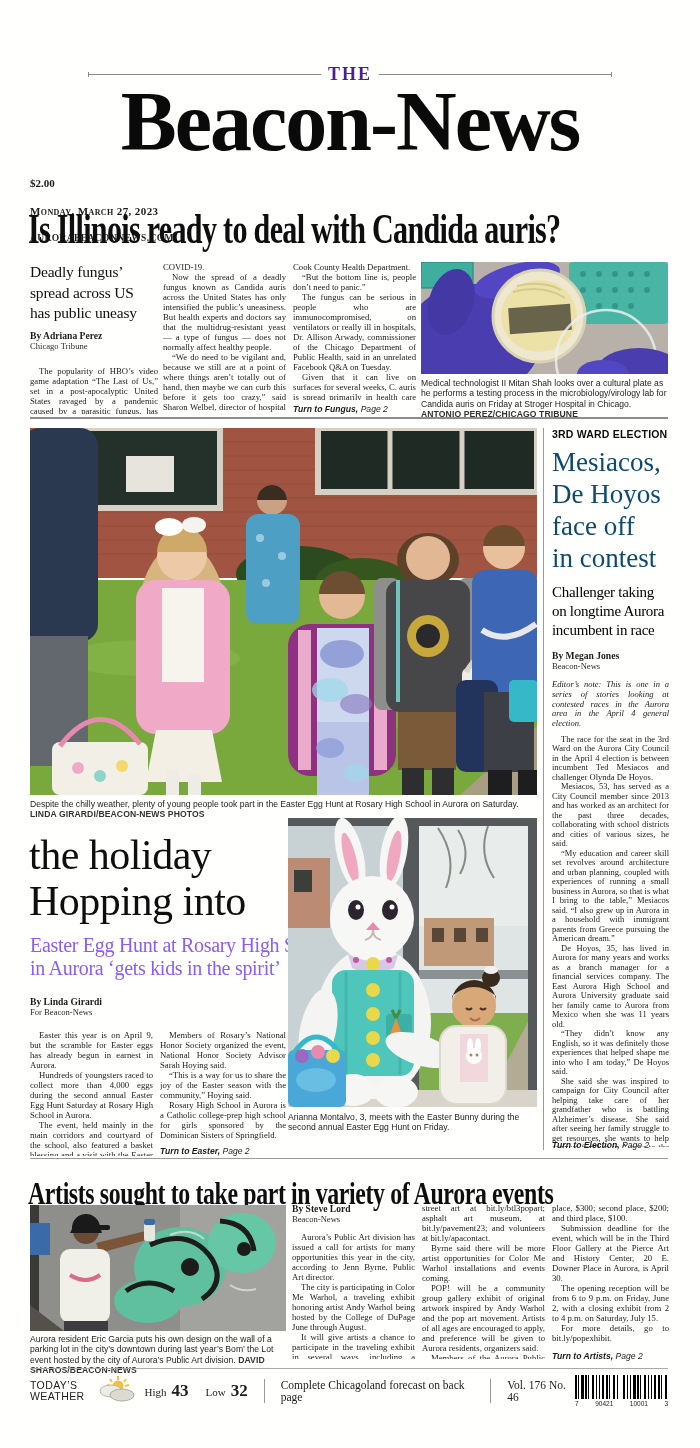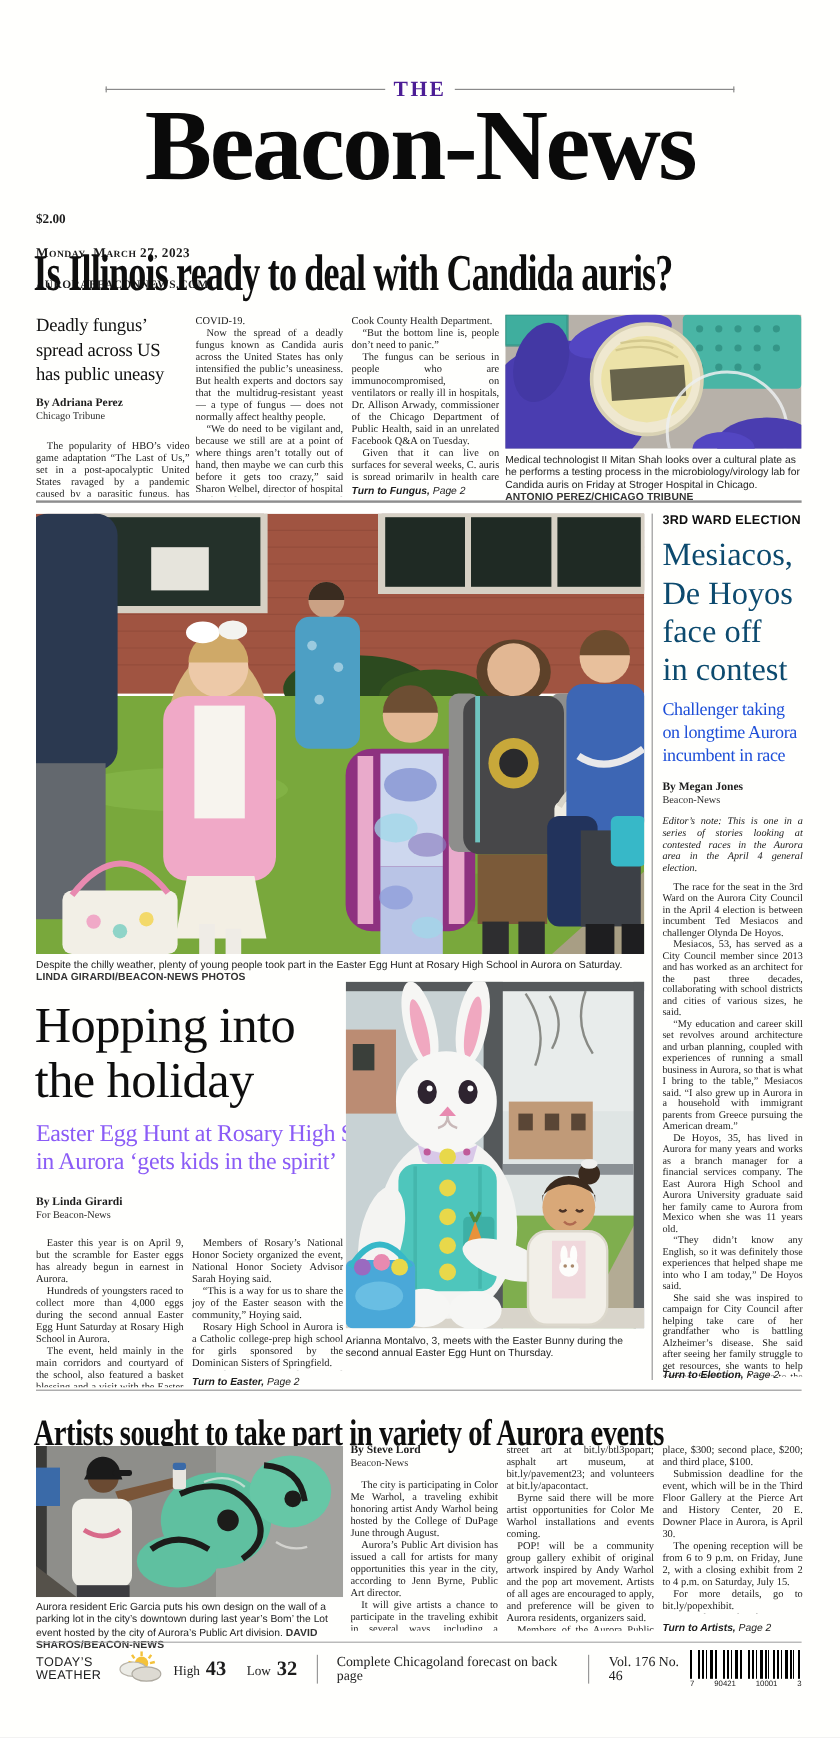--- a/index.html
+++ b/index.html
@@ -61,21 +61,21 @@
   .hop-c2 .txt{height:112px;overflow:hidden;}
   .hop-c2 .turnline{position:absolute;bottom:0;left:0;}
   .bunny-photo{top:818px;left:288px;width:249px;height:289px;}
   .bunny-cap{position:absolute;top:1112px;left:288px;width:249px;}
   
   .elect{position:absolute;top:428px;left:552px;width:117px;height:724px;}
   .elect .kicker{font-family:"Liberation Sans",sans-serif;font-weight:bold;font-size:10.5px;letter-spacing:.2px;color:#0d0d0d;}
   .elect .hl div{font-size:27px;line-height:32px;white-space:nowrap;color:#0c4a6e;}
   .elect .hl{margin-top:6px;}
   .elect .deck{margin-top:9px;}
-  .elect .deck div{font-size:15px;line-height:19px;letter-spacing:-.3px;white-space:nowrap;color:#1d4ed8;}
+  .elect .deck div{font-size:15px;line-height:19px;letter-spacing:-.3px;white-space:nowrap;color:#000000;}
   .elect .by{margin-top:10px;}
   .elect .note{margin-top:9px;font-style:italic;font-size:8.5px;line-height:9.8px;text-align:justify;}
   .elect .body{margin-top:6px;height:412px;overflow:hidden;}
   .elect .body .bodytext{font-size:8.5px;line-height:9.5px;}
   .elect .turnline{position:absolute;bottom:2px;left:0;}
   
   .art-headline{position:absolute;top:1176px;left:28px;width:644px;overflow:hidden;}
   .art-headline span{display:inline-block;font-size:31px;line-height:36px;letter-spacing:-.5px;
         transform:scaleX(.77);transform-origin:left;}
   .mural-photo{top:1205px;left:30px;width:256px;height:126px;}
@@ -279,22 +279,22 @@
       <rect x="458" y="342" width="24" height="25" fill="#1e1e20"></rect>
       <rect x="488" y="342" width="19" height="25" fill="#1e1e20"></rect>
       <rect x="479" y="252" width="29" height="42" rx="5" fill="#37b8c8"></rect>
     </svg>
   </div>
   <div class="main-cap caption">
     <span>Despite the chilly weather, plenty of young people took part in the Easter Egg Hunt at Rosary High School in Aurora on Saturday. </span><span class="credit">LINDA GIRARDI/BEACON-NEWS PHOTOS</span>
   </div>
 
   <div class="hop-headline">
+    <div>the holiday</div>
     <div>Hopping into</div>
-    <div>the holiday</div>
   </div>
   <div class="hop-deck">
     <div>Easter Egg Hunt at Rosary High School</div>
     <div>in Aurora ‘gets kids in the spirit’</div>
   </div>
   <div class="hop-by">
     <div class="byline">By Linda Girardi</div>
     <div class="byorg">For Beacon-News</div>
   </div>
   <div class="hop-c1 bodytext">
@@ -383,21 +383,21 @@
       <circle cx="183" cy="237" r="1.5" fill="#a8886a"></circle>
         <circle cx="189" cy="237" r="1.5" fill="#a8886a"></circle>
       <rect x="0" y="232" width="58" height="57" rx="6" fill="#4aa8d8"></rect>
       <path d="M4,238 Q28,200 54,238" stroke="#37b8c8" stroke-width="5" fill="none"></path>
       <circle cx="14" cy="238" r="7" fill="#9a6ac0"></circle>
         <circle cx="30" cy="234" r="7" fill="#e88ab0"></circle>
         <circle cx="45" cy="238" r="7" fill="#e8d84a"></circle>
       <ellipse cx="28" cy="262" rx="20" ry="12" fill="#76c8e8" opacity=".7"></ellipse>
     </svg>
   </div>
-  <div class="bunny-cap caption">Arianna Montalvo, 3, meets with the Easter Bunny during the second annual Easter Egg Hunt on Thursday.</div>
+  <div class="bunny-cap caption">Arianna Montalvo, 3, meets with the Easter Bunny during the second annual Easter Egg Hunt on Friday.</div>
 
   <div class="vrule" style="left:543px;top:428px;height:722px;"></div>
   <div class="elect">
     <div class="kicker">3RD WARD ELECTION</div>
     <div class="hl">
       <div>Mesiacos,</div>
       <div>De Hoyos</div>
       <div>face off</div>
       <div>in contest</div>
     </div>
@@ -462,22 +462,22 @@
       <rect x="34" y="116" width="44" height="10" fill="#3c3c40"></rect>
     </svg>
   </div>
   <div class="mural-cap caption">
     <span>Aurora resident Eric Garcia puts his own design on the wall of a parking lot in the city’s downtown during last year’s Bom’ the Lot event hosted by the city of Aurora’s Public Art division. </span><span class="credit">DAVID SHAROS/BEACON-NEWS</span>
   </div>
   <div class="art-c1">
     <div class="byline">By Steve Lord</div>
     <div class="byorg">Beacon-News</div>
     <div class="bodytext">
+      <p>Aurora’s Public Art division has issued a call for artists for many opportunities this year in the city, according to Jenn Byrne, Public Art director.</p>
       <p>The city is participating in Color Me Warhol, a traveling exhibit honoring artist Andy Warhol being hosted by the College of DuPage June through August.</p>
-      <p>Aurora’s Public Art division has issued a call for artists for many opportunities this year in the city, according to Jenn Byrne, Public Art director.</p>
       <p>It will give artists a chance to participate in the traveling exhibit in several ways, including a gallery exhibit, at bit.ly/popexhibit; live</p>
     </div>
   </div>
   <div class="art-c2 bodytext">
     <p class="cont">street art at bit.ly/btl3popart; asphalt art museum, at bit.ly/pavement23; and volunteers at bit.ly/apacontact.</p>
     <p>Byrne said there will be more artist opportunities for Color Me Warhol installations and events coming.</p>
     <p>POP! will be a community group gallery exhibit of original artwork inspired by Andy Warhol and the pop art movement. Artists of all ages are encouraged to apply, and preference will be given to Aurora residents, organizers said.</p>
     <p>Members of the Aurora Public Art Commission will select artwork for prizes including first</p>
   </div>
   <div class="art-c3">

